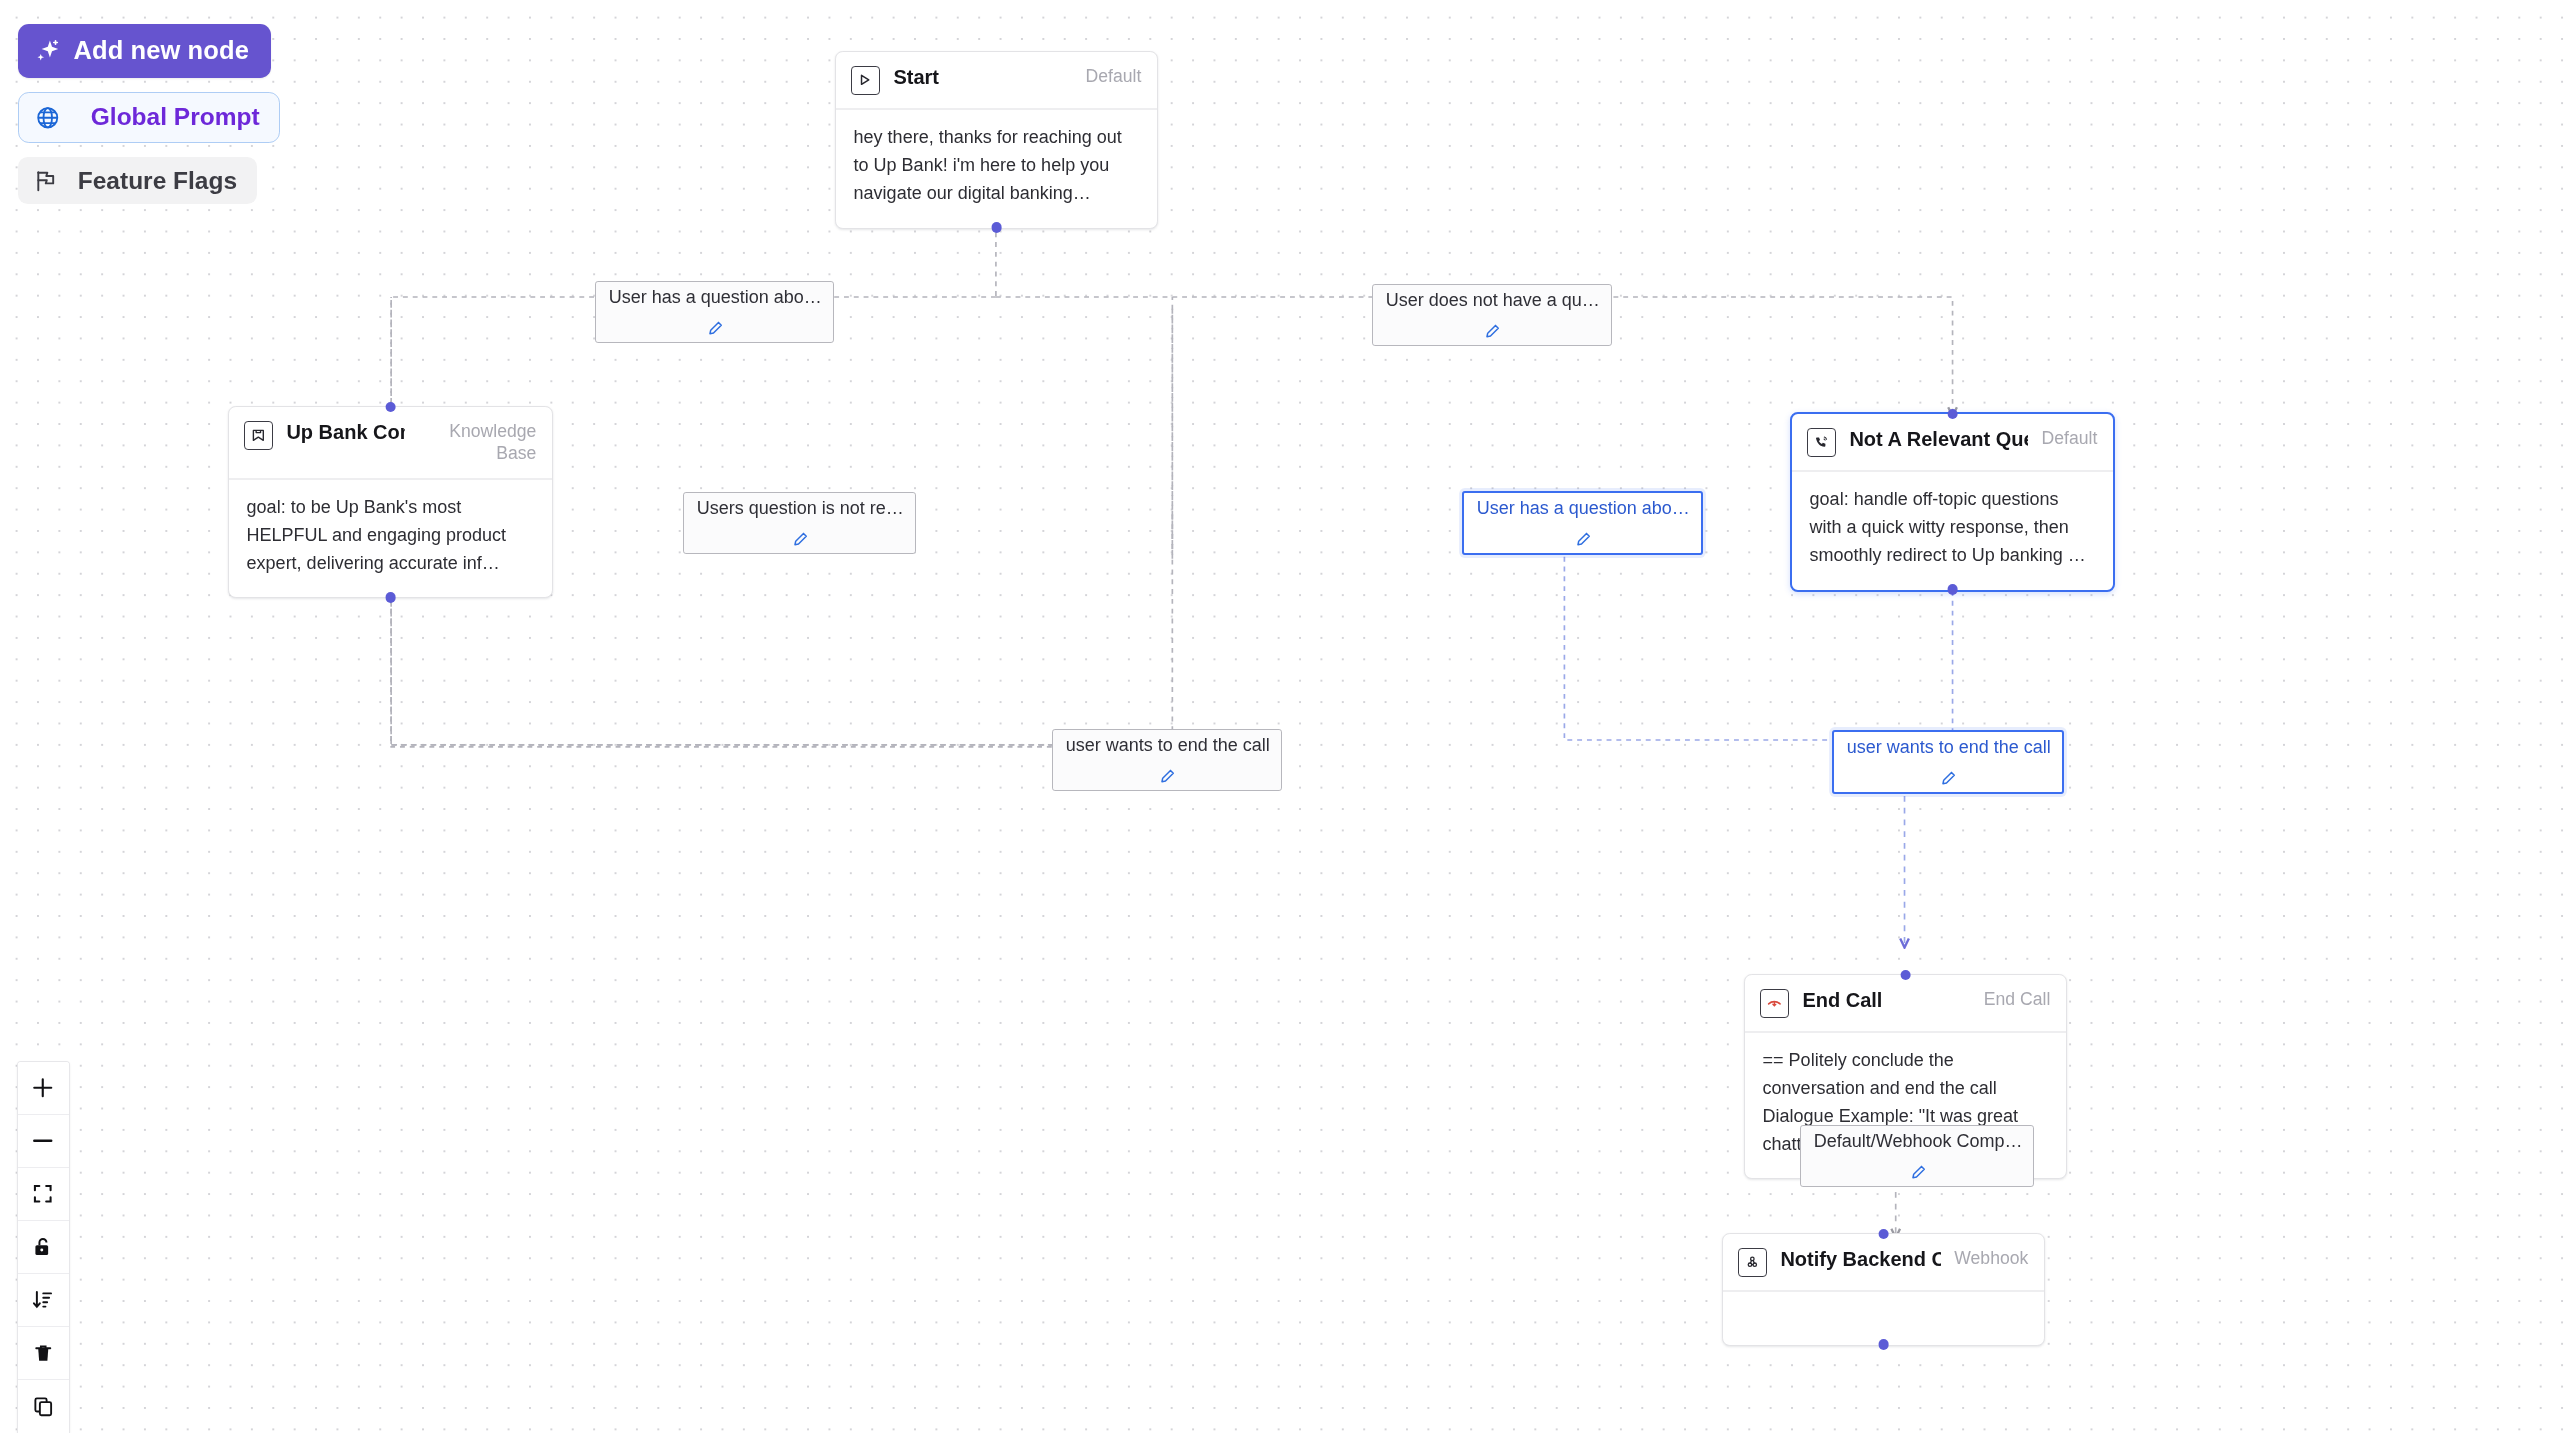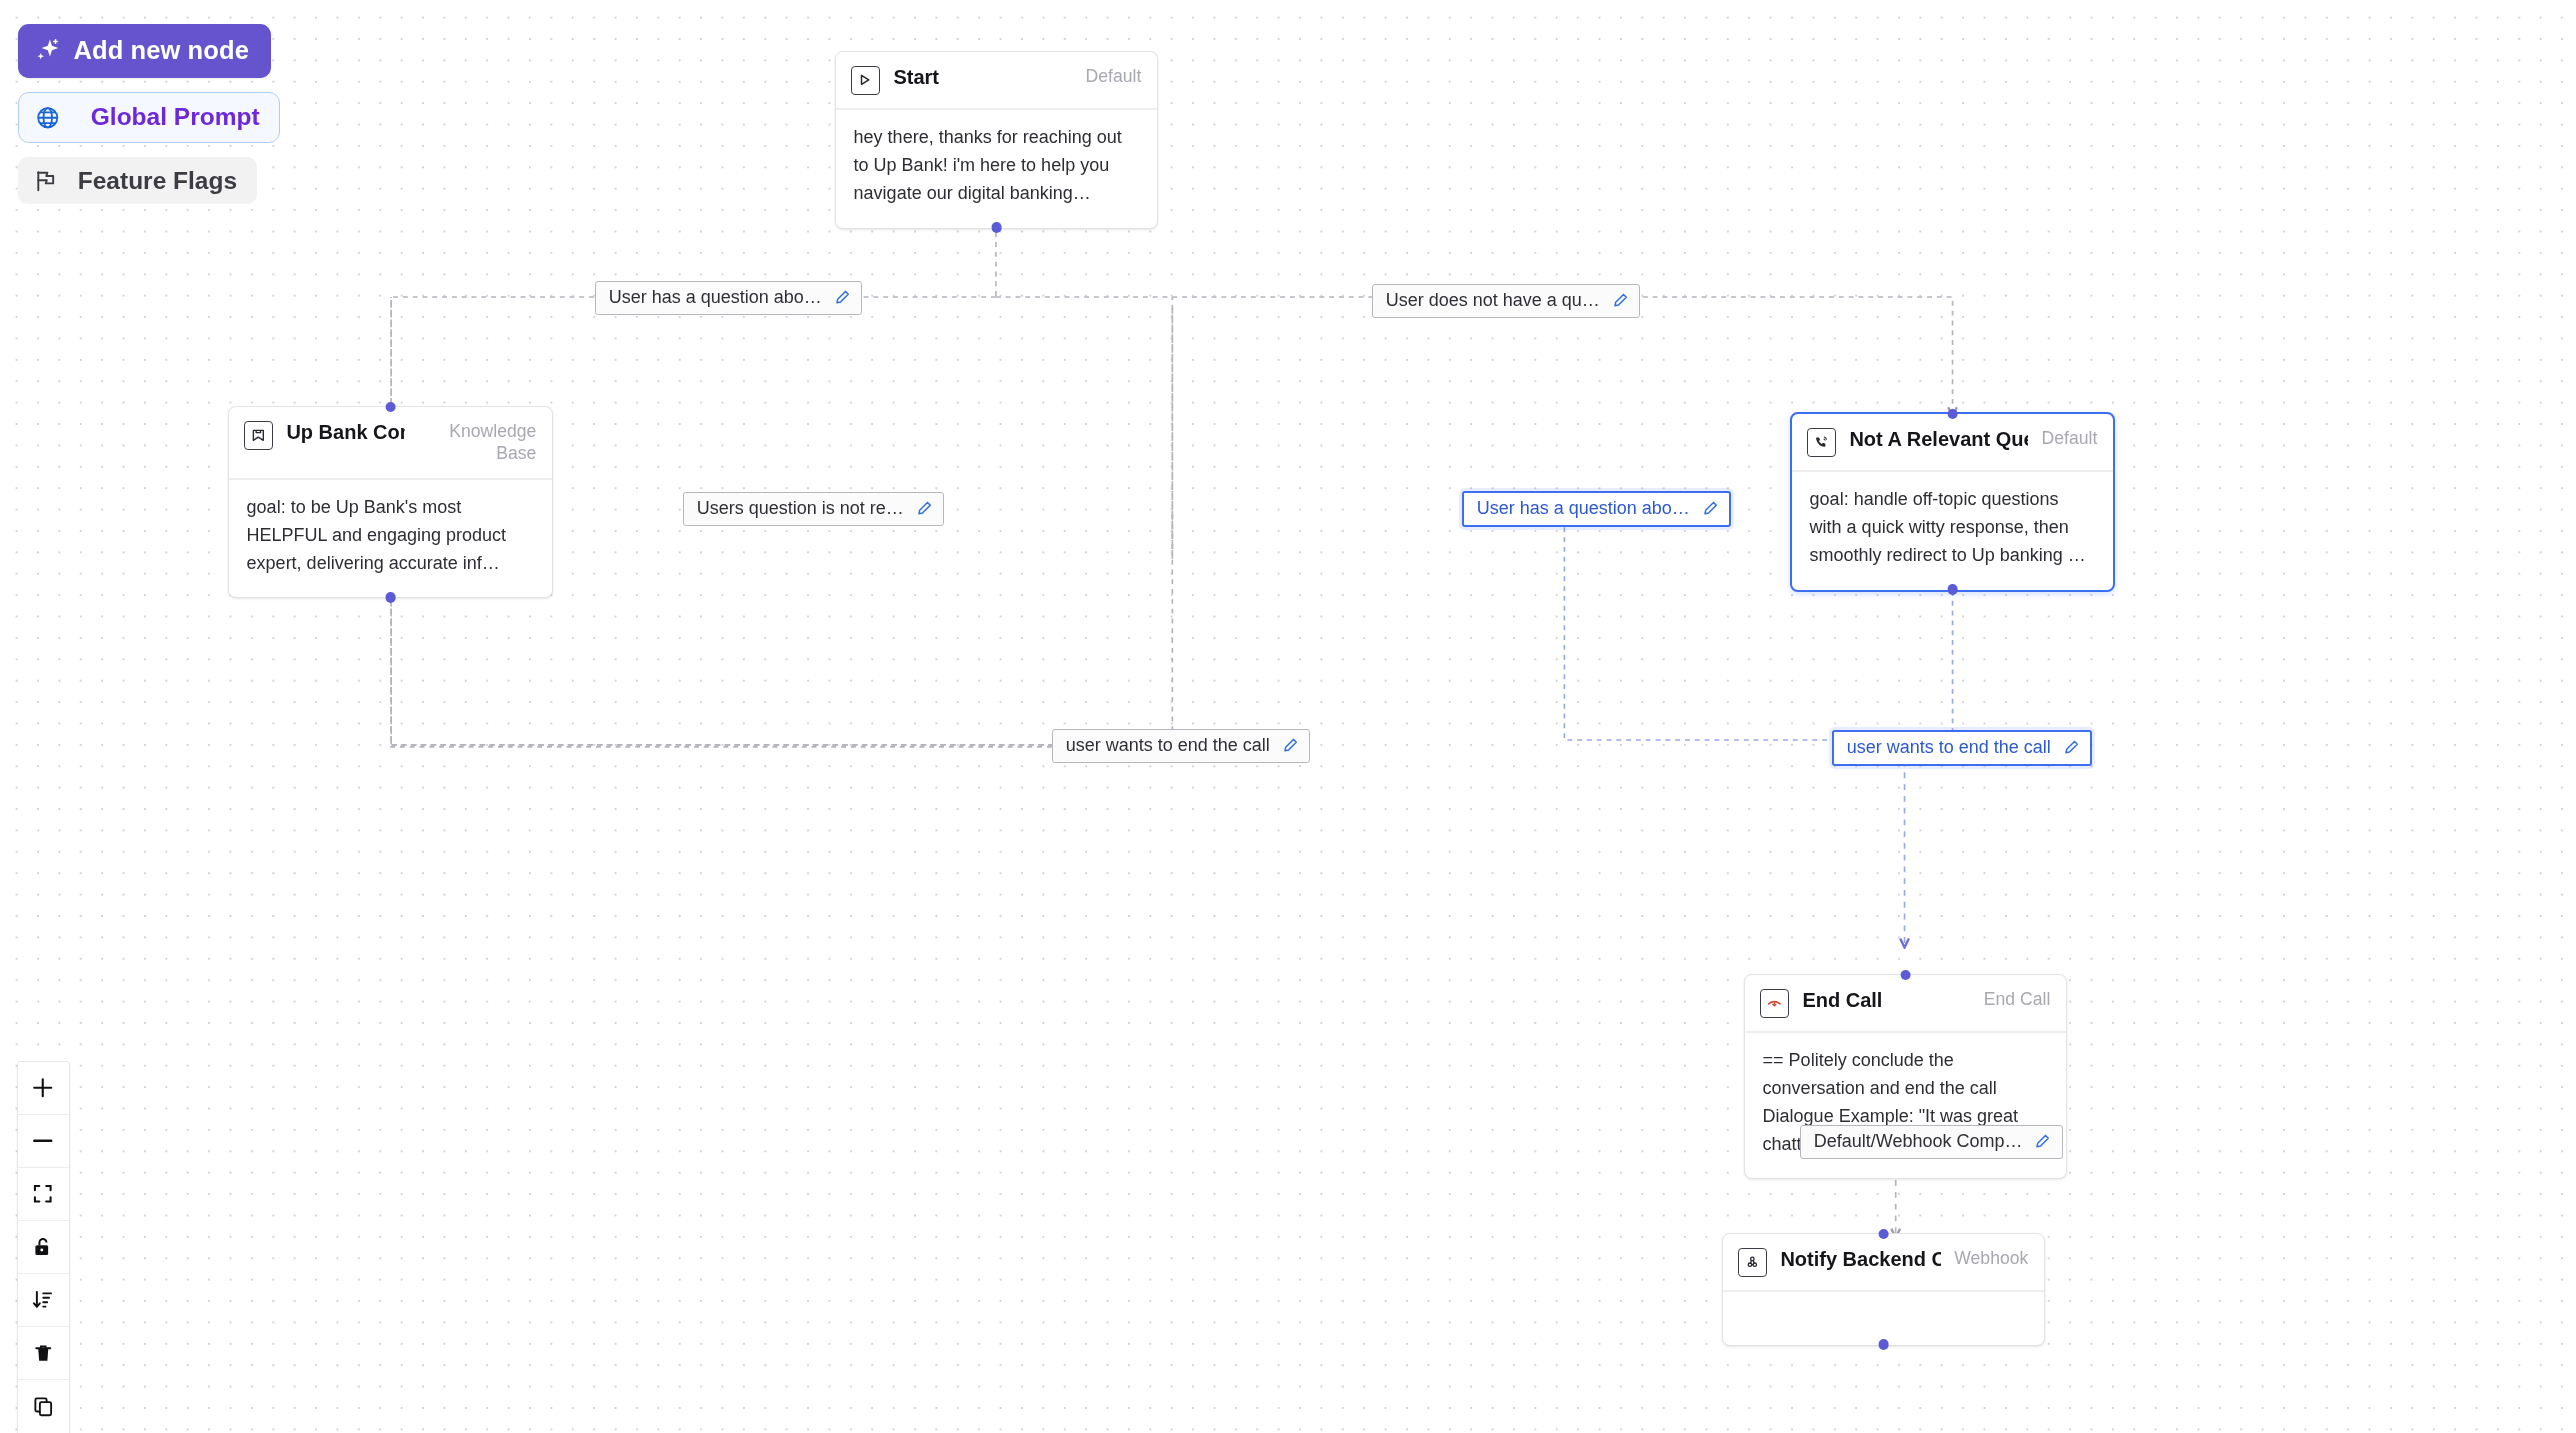--- a/index.html
+++ b/index.html
@@ -15,21 +15,21 @@
     background-color: #ffffff;
     background-image: radial-gradient(circle, #d4d4d8 1.1px, transparent 1.2px);
     background-size: 21.4px 21.4px;
     background-position: 5.9px 6.9px;
   }
   #edges { position: absolute; inset: 0; width: 2576px; height: 1433px; pointer-events: none; }
 
   
   .tl-stack { position: absolute; left: 17.6px; top: 23.5px; display: flex; flex-direction: column; gap: 13.7px; align-items: flex-start; z-index: 40; }
   .btn-add {
-    display: inline-flex; align-items: flex-start; gap: 11.8px;
+    display: inline-flex; align-items: center; gap: 11.8px;
     background: #6654cf; color: #fff;
     border: none; border-radius: 10.8px;
     padding: 12.7px 21.6px 12.7px 17.6px;
     font-size: 25.5px; font-weight: 700; letter-spacing: 0.1px;
     cursor: pointer; font-family: "Liberation Sans", sans-serif;
     box-shadow: 0 1px 2px rgba(0,0,0,.08);
   }
   .btn-global {
     display: inline-flex; align-items: center; gap: 30px;
     background: #f5f9ff; color: #6d28d9;
@@ -80,20 +80,21 @@
   .handle.bottom { bottom: -5.4px; }
 
   
   .elabel {
     position: absolute; z-index: 30;
     display: inline-flex; align-items: center; gap: 11.8px;
     background: #fbfbfc; border: 1.4px solid #b7b7bd; border-radius: 2.9px;
     padding: 4.9px 10.8px 5.9px 12.7px;
     font-size: 18px; color: #2f2f36; white-space: nowrap;
     cursor: pointer;
+    flex-direction: column;
   }
   .elabel.selected { border: 2.4px solid #3b6ef0; background: #ffffff; color: #2b59cf; box-shadow: 0 0 0 2.9px rgba(59,110,240,.12); }
   .pen { flex: 0 0 auto; line-height: 0; }
 
   
   .vtoolbar {
     position: absolute; left: 16.7px; bottom: 0px; width: 53px;
     background: #ffffff; border: 1.2px solid #e7e7ea; border-bottom: none;
     border-radius: 3.9px 3.9px 0 0; overflow: hidden; z-index: 40;
     box-shadow: 0 1px 2.9px rgba(16,24,40,.06);

